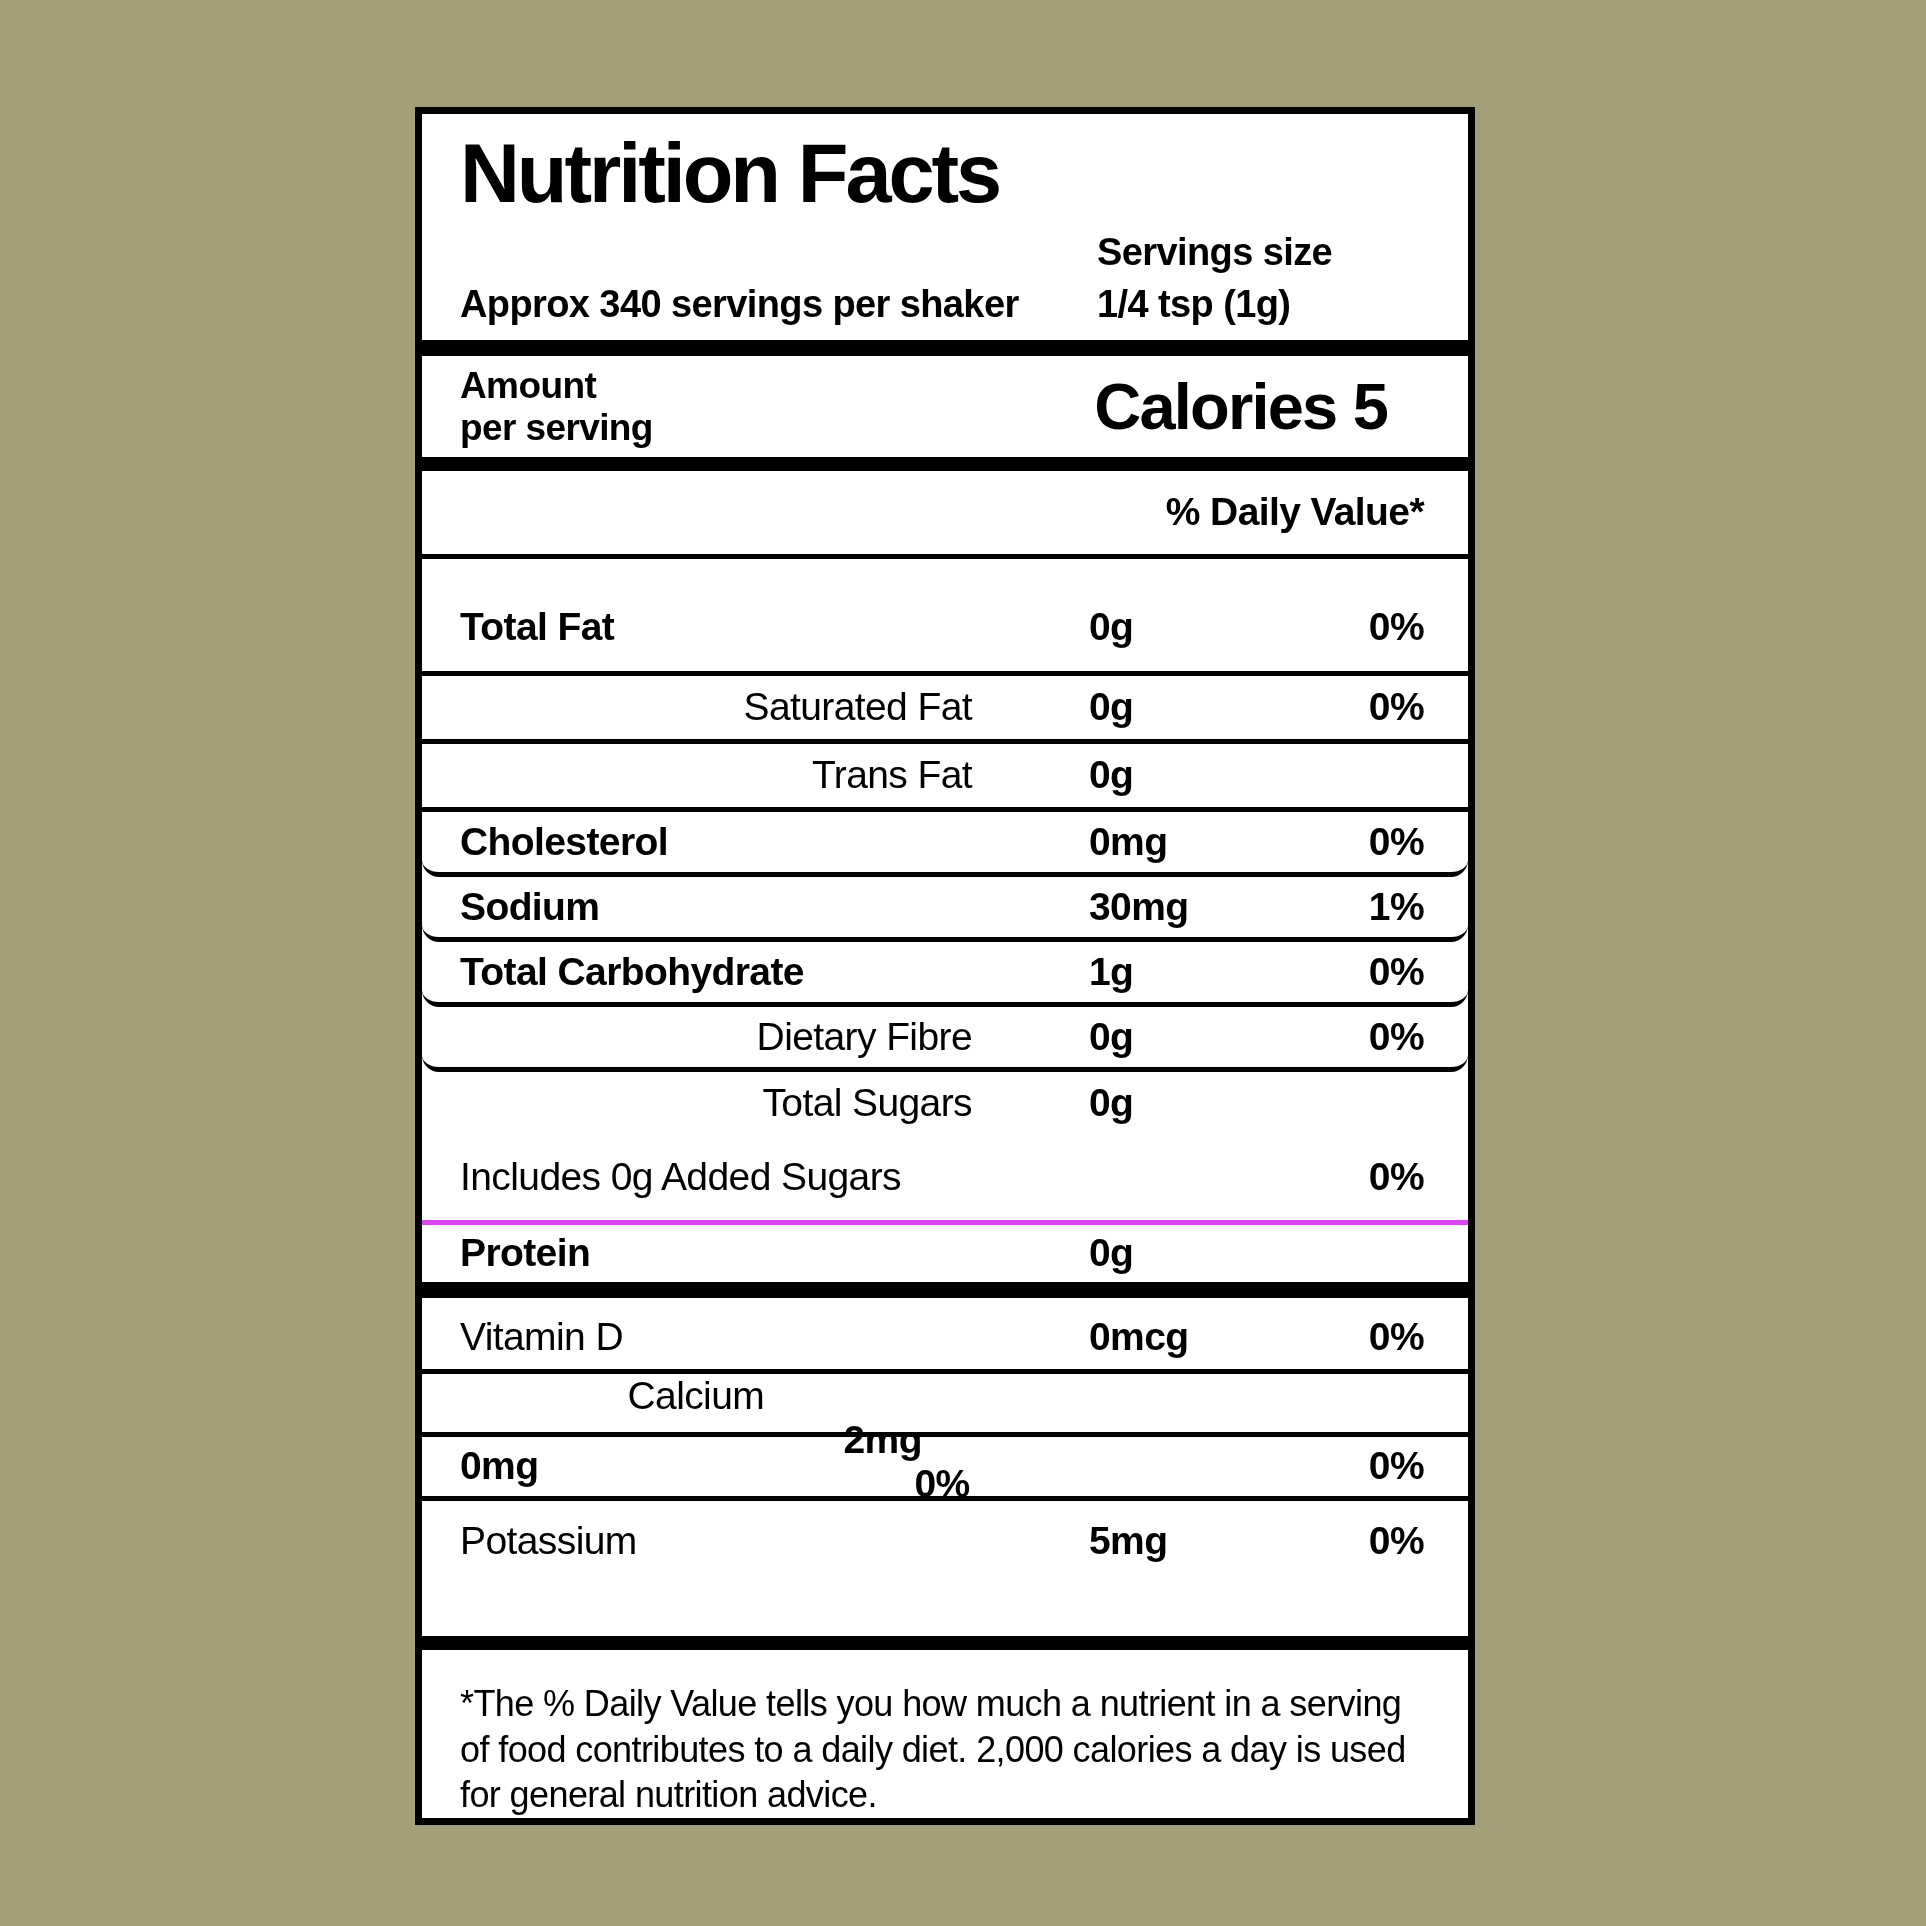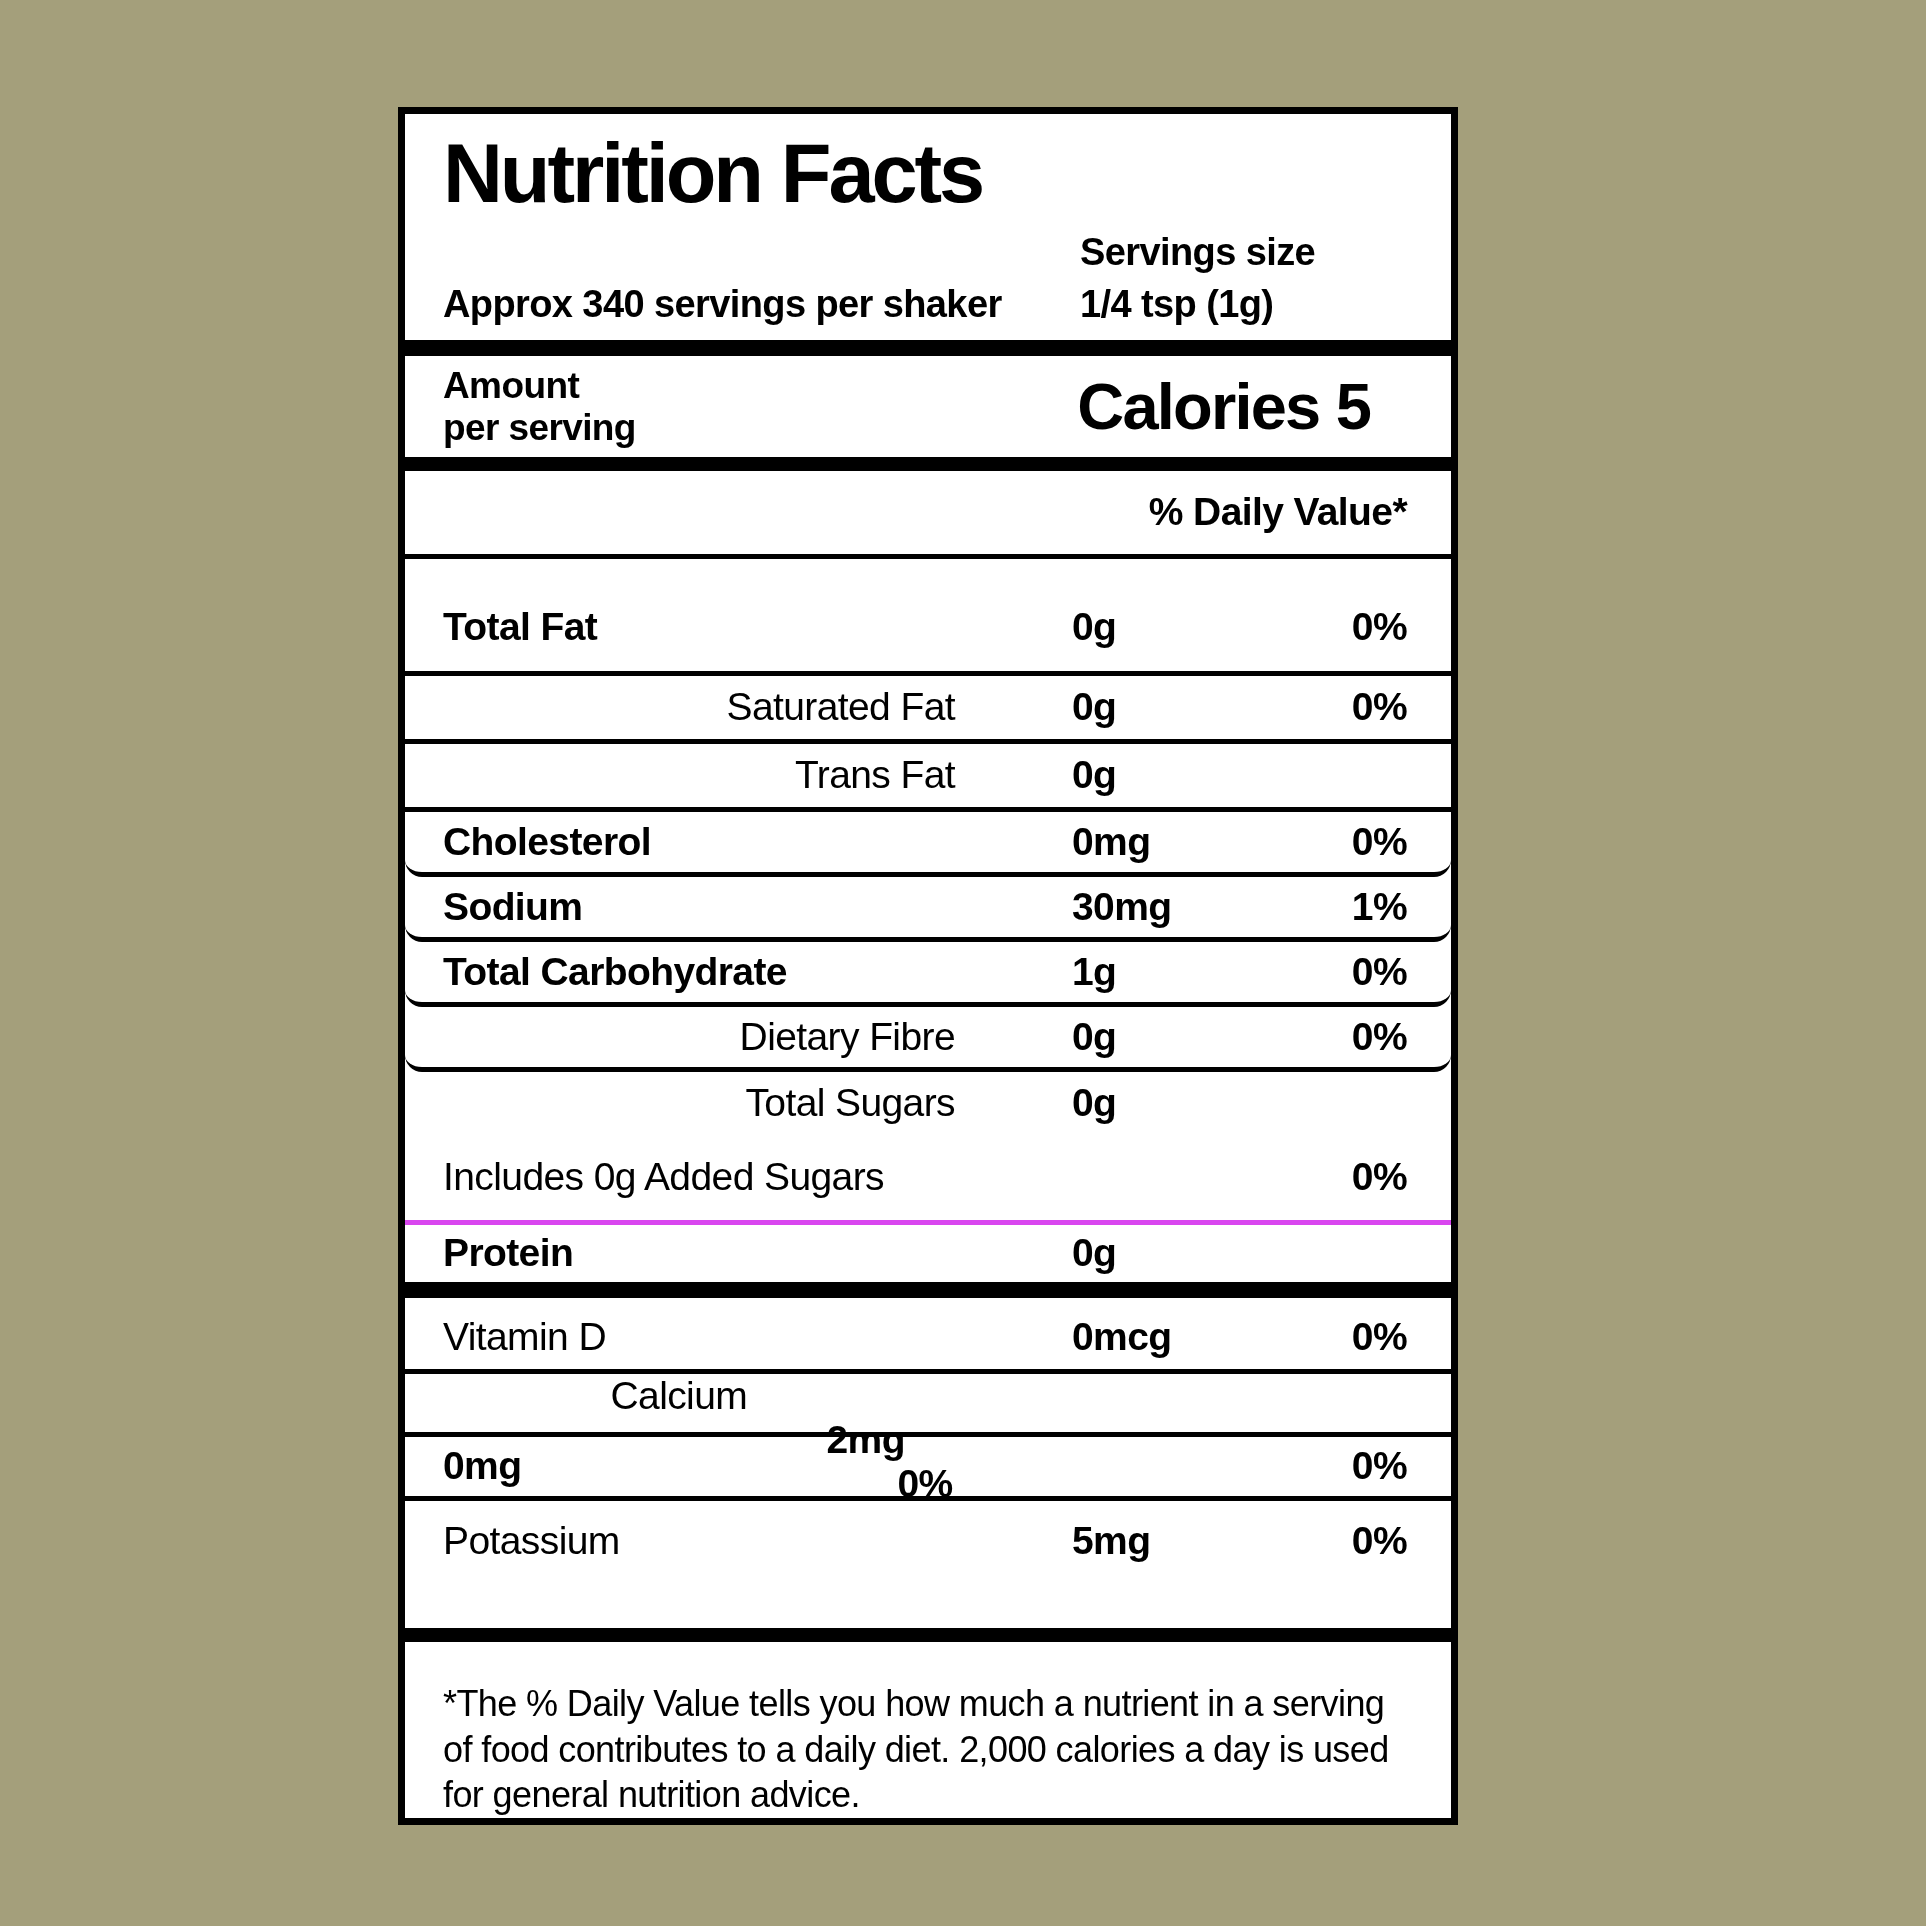--- a/index.html
+++ b/index.html
@@ -4,21 +4,21 @@
 <style>
   html,body{margin:0;padding:0;}
   .canvas{
     position:relative;
     width:1926px;height:1926px;
     background:#A49F7B;
     font-family:"Liberation Sans", sans-serif;
     color:#000;
   }
   .nf-label{
-    position:absolute;left:398px;top:107px;
+    position:absolute;left:415px;top:107px;
     width:1060px;height:1718px;
     background:#FFFFFF;
     border:7.4px solid #000;
     box-sizing:border-box;
     display:flex;flex-direction:column;
     letter-spacing:-0.6px;
   }
   .pad{padding-left:38px;padding-right:44px;}
   .bar{height:16px;background:#000;flex:0 0 auto;}
   .bar-sm{height:13.6px;background:#000;flex:0 0 auto;}
@@ -56,21 +56,21 @@
   .h-sugars{height:62px;}
   .h-includes{height:91px;border-bottom:5px solid #d946ef;}
   .h-protein{height:57px;}
   .h-vitd{height:76px;border-bottom:5px solid #000;padding-top:8.6px;}
   .h-cal{height:63px;border-bottom:5px solid #000;flex-direction:column;}
   .h-iron{height:64px;border-bottom:5px solid #000;}
   .h-pot{height:80px;}
   .grow{flex:1 1 auto;}
   .footnote{
     font-size:36px;line-height:1.27;letter-spacing:-0.6px;
-    padding-top:39px;box-sizing:border-box;
+    padding-top:31px;box-sizing:border-box;
   }
 </style>
 </head>
 <body>
 
 <div class="canvas">
   <div class="nf-label">
 
     <div class="header pad">
       <div class="title">Nutrition Facts</div>

